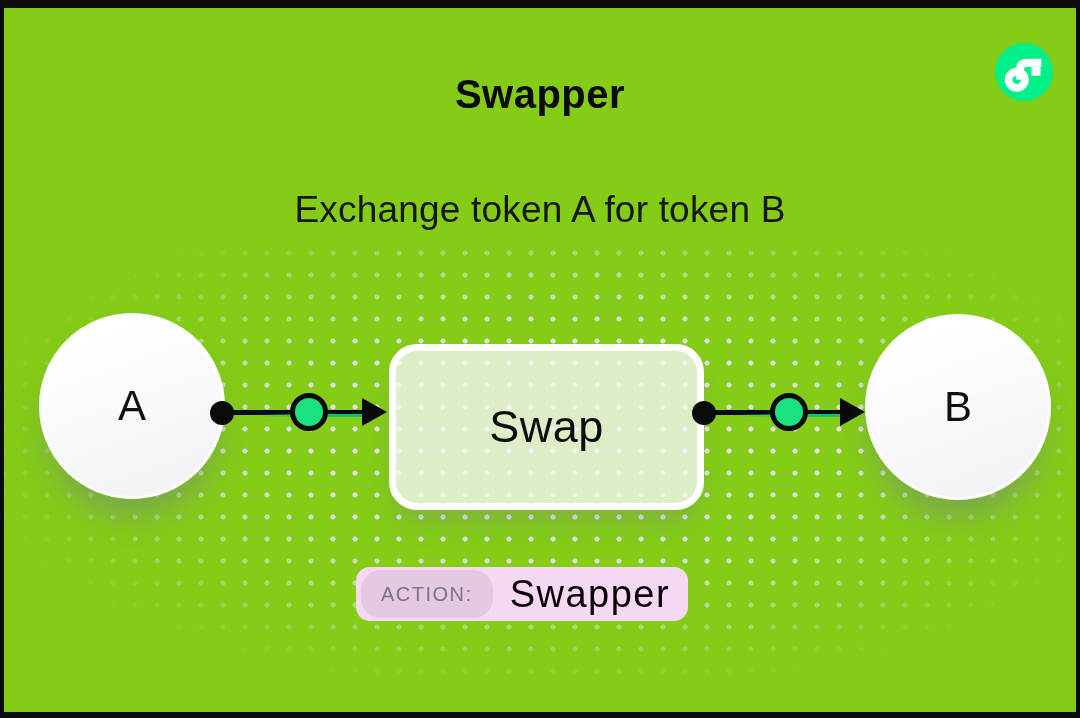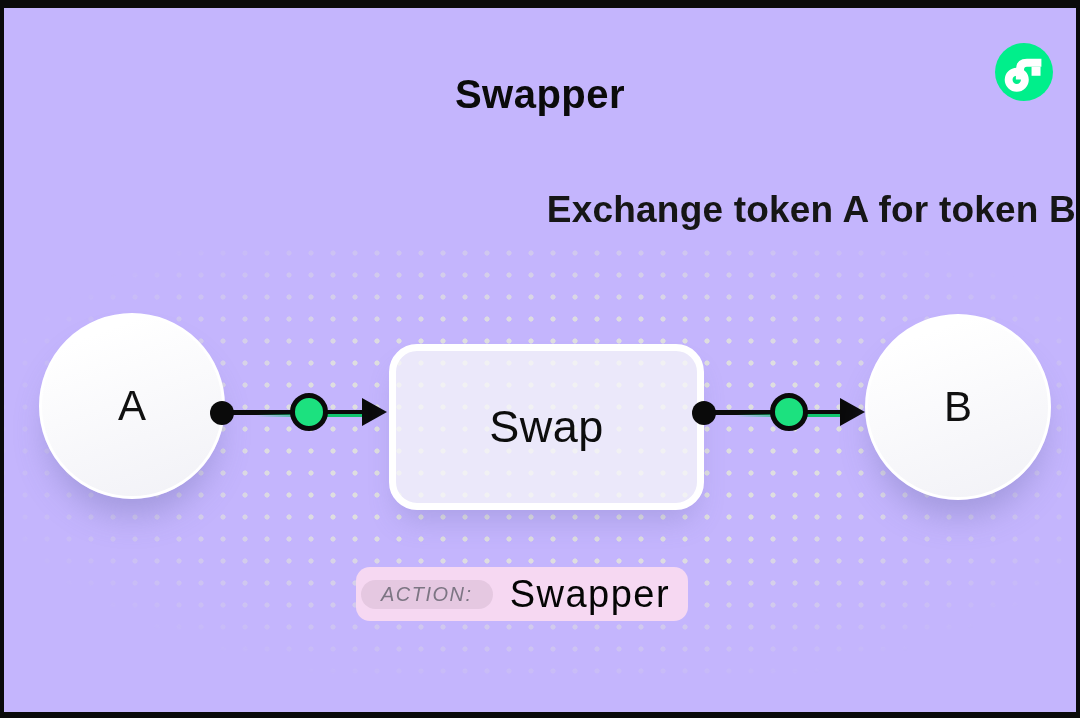--- a/index.html
+++ b/index.html
@@ -1,20 +1,20 @@
 <!DOCTYPE html>
 <html><head>
 <meta charset="utf-8">
 <style>
   html,body{margin:0;padding:0;background:#cfcfcf;}
   .canvas{
     position:relative;
     width:1080px;height:718px;
     box-sizing:border-box;
-    background:#c4b5fd;
+    background:#84cc16;
     border:solid #0a0a0a;
     border-width:8px 4px 6px 4px;
     overflow:hidden;
     font-family:"Liberation Sans", sans-serif;
   }
   
   .dots{
     position:absolute;left:0;top:228px;width:1072px;height:440px;
     background-image:radial-gradient(circle,#dededf 2.3px,rgba(222,222,223,0) 2.9px);
     background-size:22px 22px;
@@ -22,21 +22,21 @@
     -webkit-mask-image:radial-gradient(ellipse 58% 60% at 52% 47%, #000 45%, transparent 97%);
     mask-image:radial-gradient(ellipse 58% 60% at 52% 47%, #000 45%, transparent 97%);
   }
   .title{
     position:absolute;top:64px;left:0;width:100%;
     text-align:center;font-size:40px;font-weight:700;color:#0b0b0b;
     letter-spacing:.5px;
   }
   .subtitle{
     position:absolute;top:181px;left:0;width:100%;
-    text-align:right;font-size:37px;font-weight:700;color:#161616;
+    text-align:center;font-size:37px;font-weight:400;color:#161616;
     letter-spacing:.2px;
   }
   .logo{position:absolute;left:991px;top:35px;width:58px;height:58px;}
   
   .node-circle{
     position:absolute;width:180px;height:180px;border-radius:50%;
     background:linear-gradient(160deg,#ffffff 15%,#f2f2f7 95%);
     border:3px solid #ffffff;
     box-shadow:0 24px 32px -8px rgba(108,108,172,0.38);
     display:flex;align-items:center;justify-content:center;
@@ -68,23 +68,23 @@
     border-left:25px solid #0a0a0a;
   }
   
   .badge{
     position:absolute;left:352px;top:559px;height:54px;
     display:inline-flex;align-items:center;
     background:#F6D8F2;border-radius:14px;
     padding:0 18px 0 5px;
   }
   .badge-label{
-    display:inline-flex;align-items:center;height:29px;
+    display:inline-flex;align-items:center;height:48px;
     background:#E5C8E1;border-radius:20px;padding:0 20px;
-    font-size:20px;font-weight:500;color:#7C7583;letter-spacing:1.5px;font-style:italic;
+    font-size:20px;font-weight:500;color:#7C7583;letter-spacing:1.5px;
   }
   .badge-value{
     margin-left:17px;font-size:38px;color:#050505;letter-spacing:1.5px;
   }
 </style>
 </head>
 <body>
 
 <div class="canvas">
 

